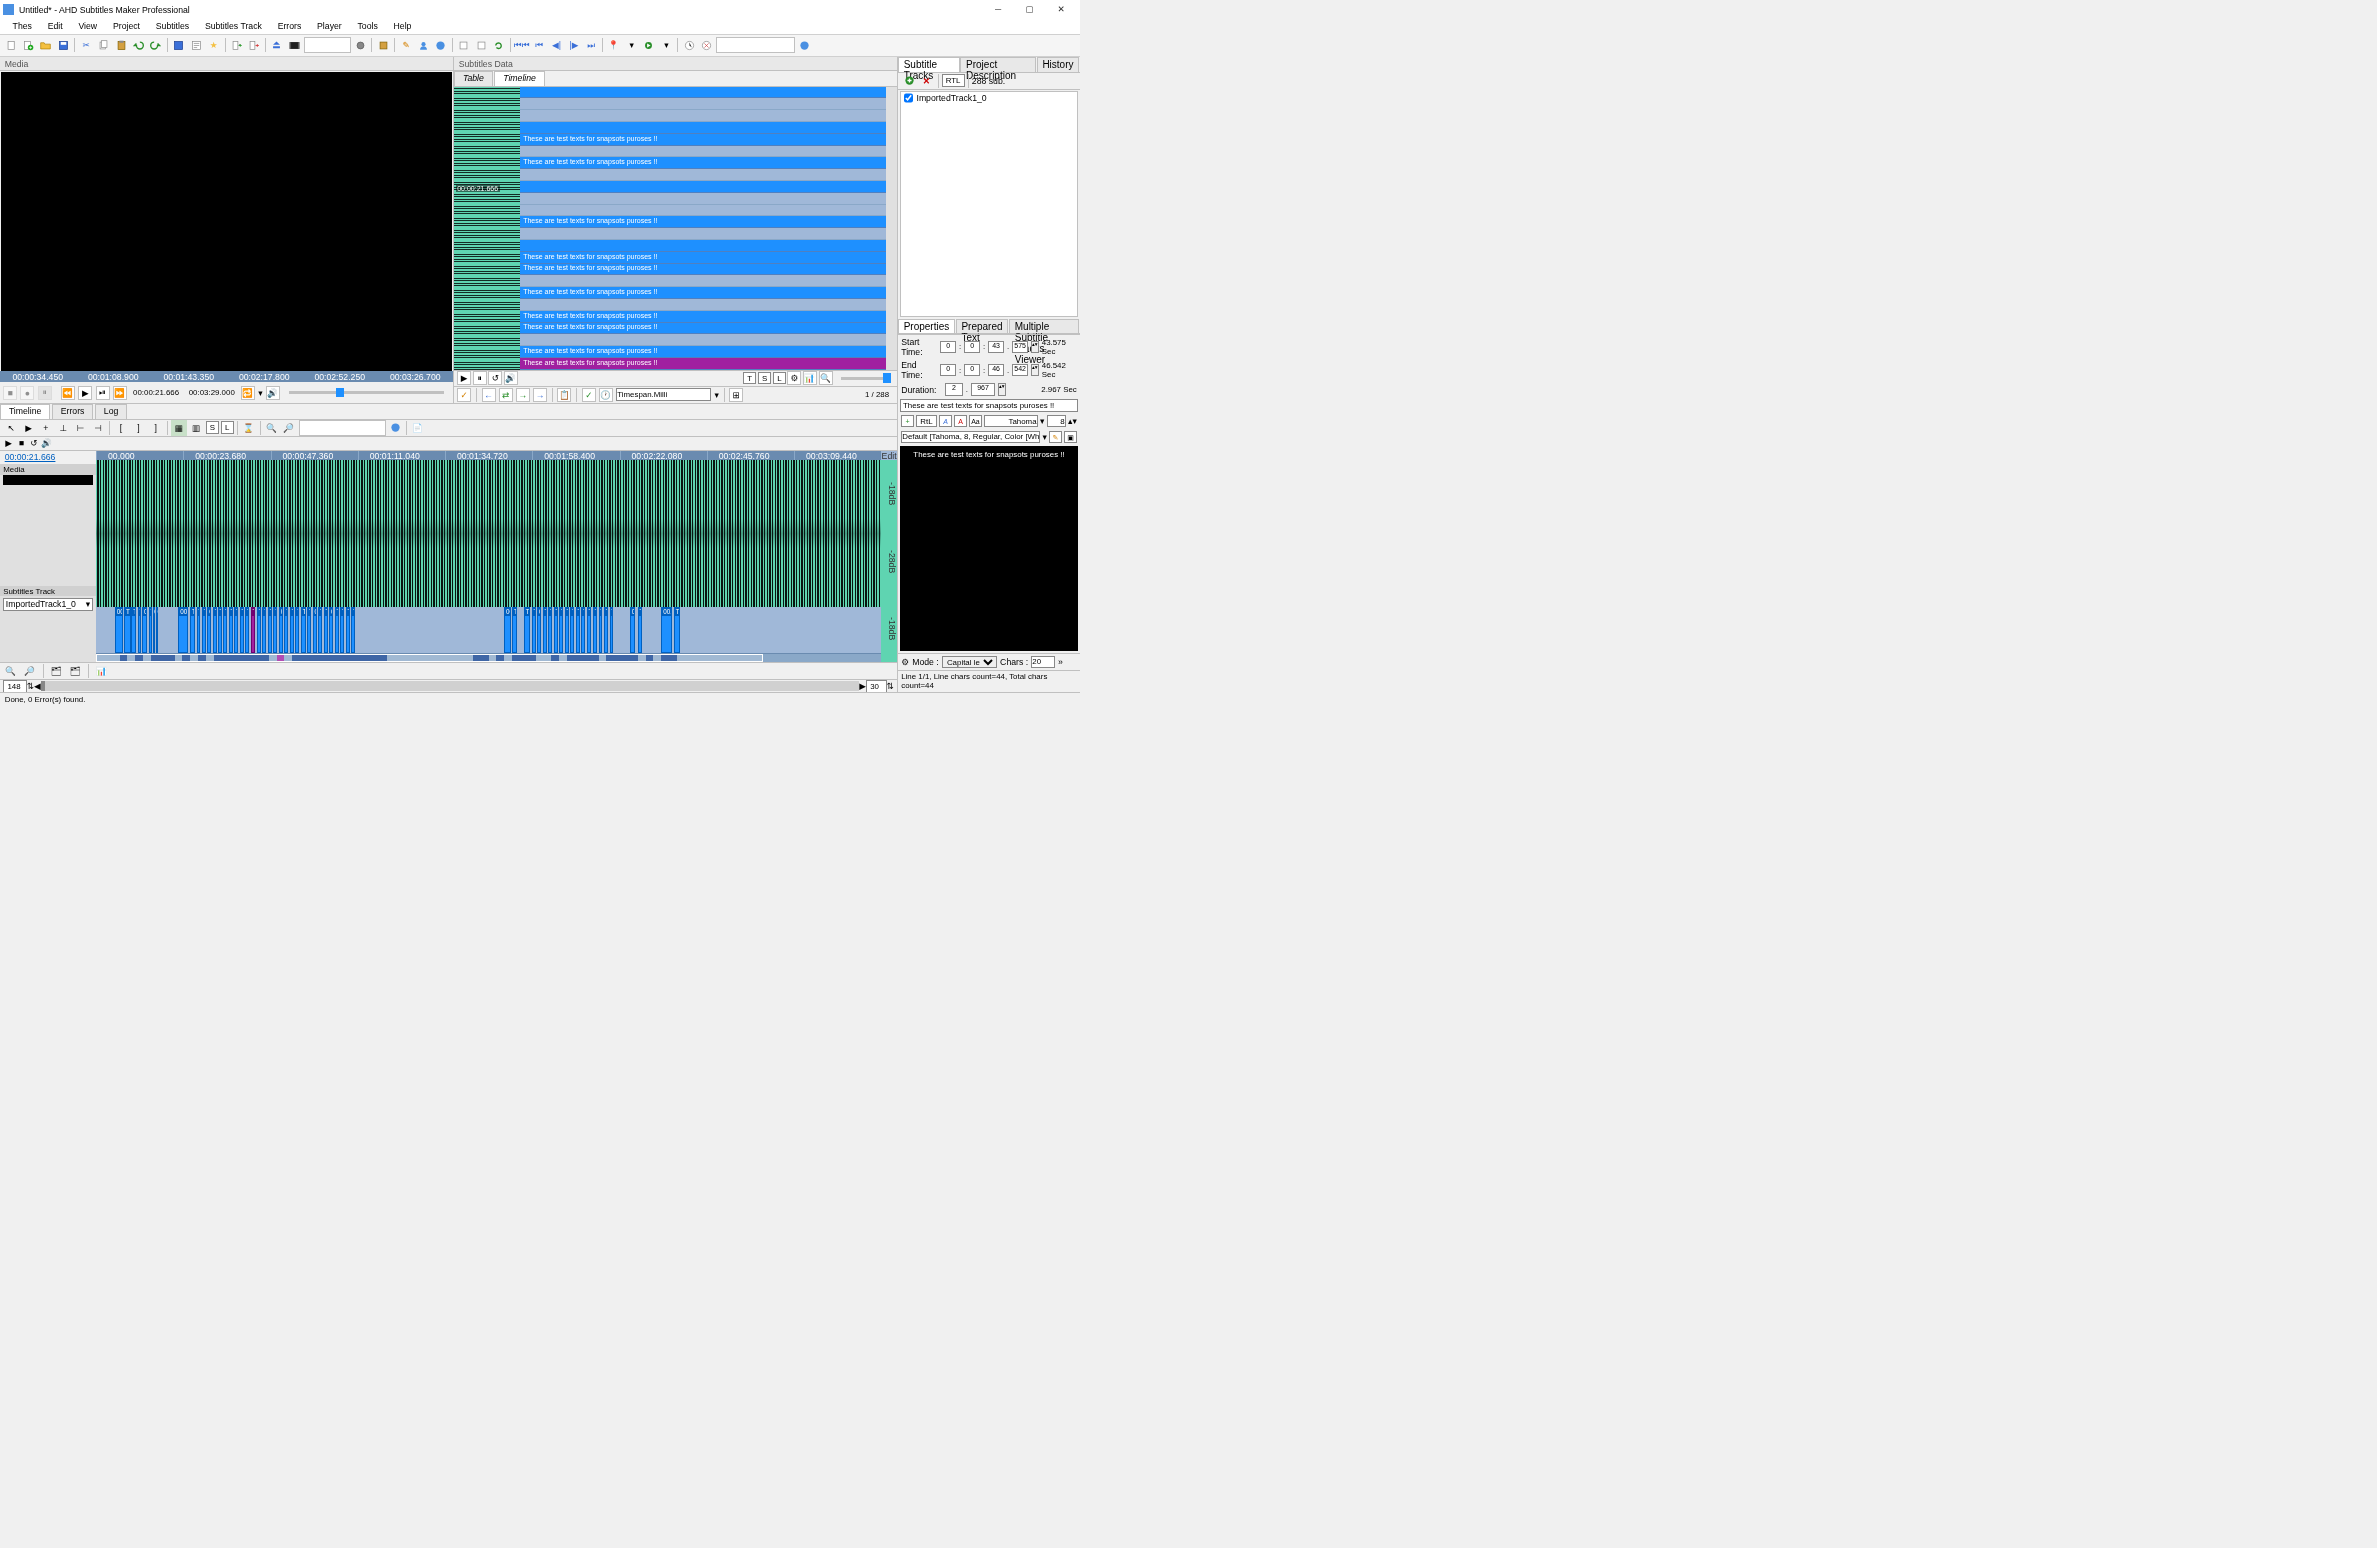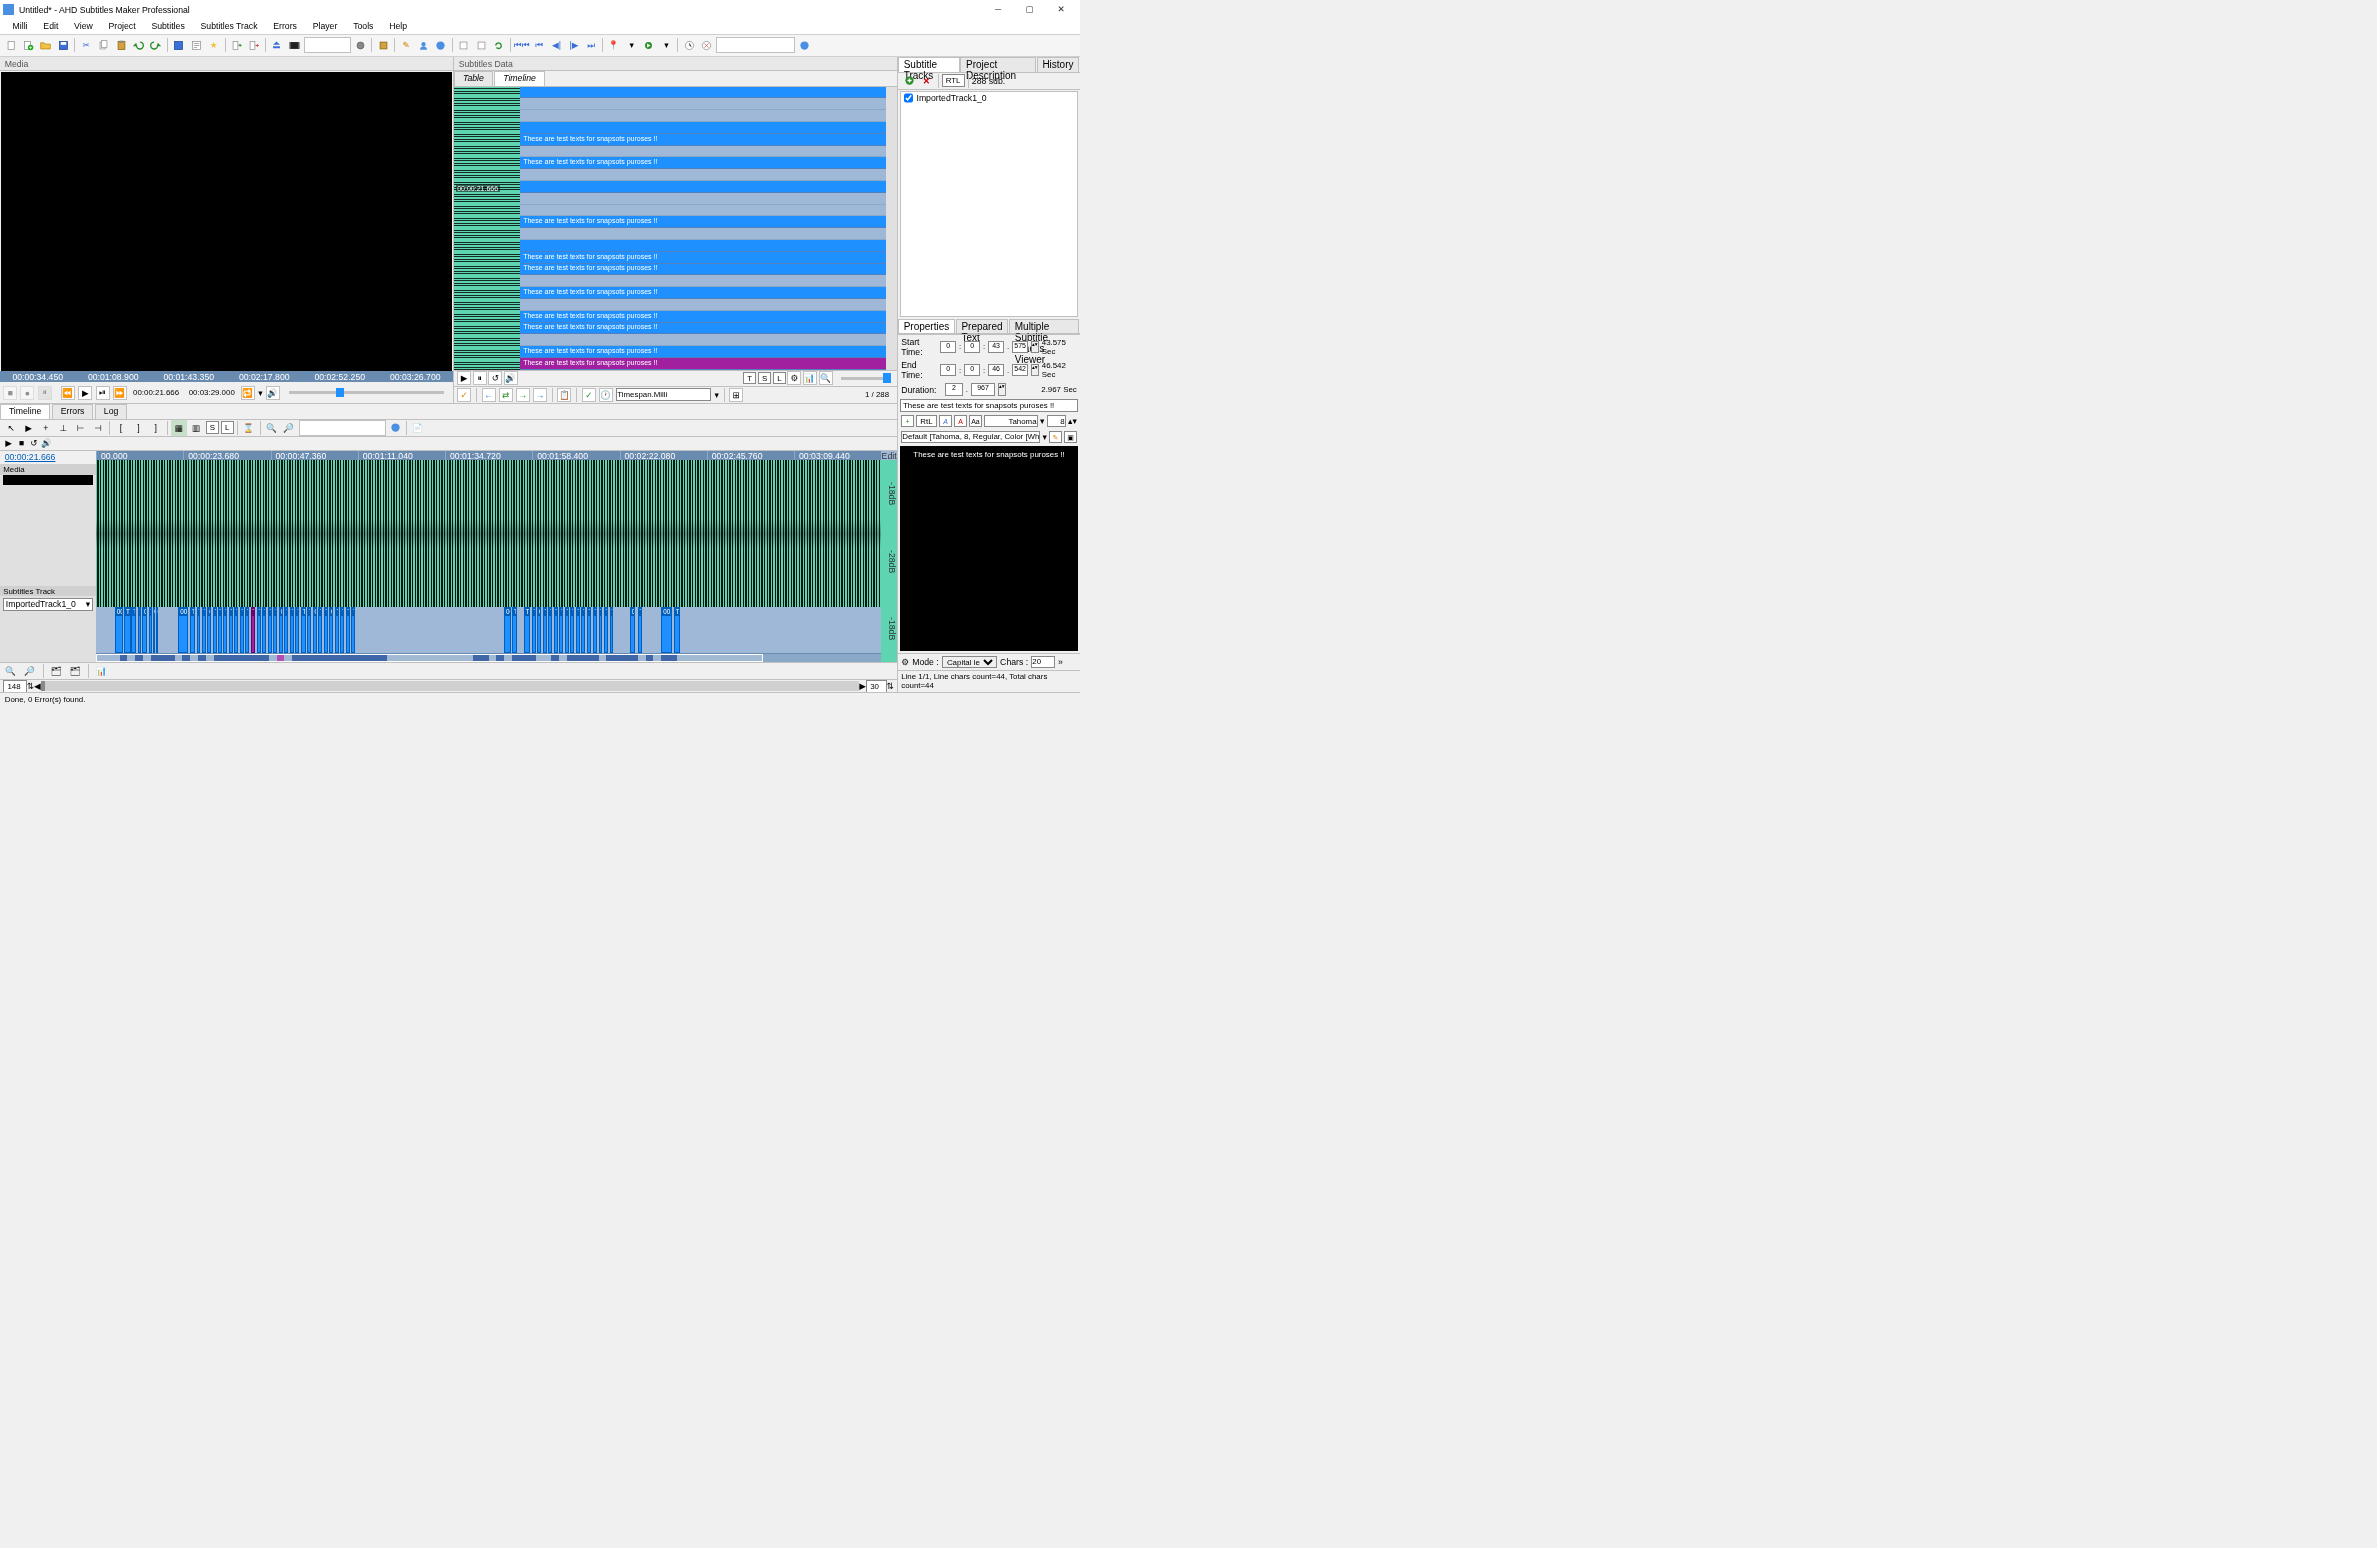--- a/index.html
+++ b/index.html
@@ -53,21 +53,21 @@
 .timeline-body { flex:1; display:flex; min-height:0; }
 .tl-left { width:96px; background:#e0e0e0; display:flex; flex-direction:column; }
 .tl-left .timecode { color:#0060c0; text-decoration:underline; padding:1.6px 4.7px; background:#f0f0f0; }
 .tl-left .media-label { background:#d0d0d0; padding:0.8px 3.2px; font-size:7.9px; }
 .tl-left .media-block { height:9.5px; background:#000; margin:0.8px 3.2px; }
 .tl-left .spacer { flex:1; }
 .tl-left .strack-label { background:#d0d0d0; padding:0.8px 3.2px; font-size:7.9px; }
 .tl-left .strack-select { margin:1.6px 3.2px; height:12.6px; border:0.8px solid #888; background:#fff; font-size:7.9px; padding:0 1.6px; display:flex; align-items:center; justify-content:space-between; }
 .tl-main { flex:1; display:flex; flex-direction:column; min-width:0; background:#a0b8d8; position:relative; }
 .tl-ruler { height:9.5px; background:#6a8bb0; display:flex; color:#fff; font-size:7px; overflow:hidden; }
-.tl-ruler span { flex:1; text-align:left; padding-left:4px; border-left:0.8px solid #8aa8c8; }
+.tl-ruler span { flex:1; text-align:left; padding-left:11px; border-left:0.8px solid #8aa8c8; }
 .tl-wave { flex:1; background:#5fd4b1; position:relative; overflow:hidden; }
 .tl-wave::before { content:""; position:absolute; inset:0; background: repeating-linear-gradient(90deg, transparent 0, transparent 0.8px, #000 0.8px, #000 1.6px), linear-gradient(180deg, transparent 40%, rgba(0,0,0,0.3) 50%, transparent 60%); opacity:0.9; }
 .tl-wave .playhead { position:absolute; left:71px; top:0; bottom:0; width:0.8px; background:#000; z-index:5; }
 .tl-subs { height:46px; background:#a0b8d8; position:relative; }
 .tl-sub-block { position:absolute; top:0; bottom:0; background:#1e90ff; border:0.8px solid #0060c0; }
 .tl-sub-block .lbl { font-size:6.3px; color:#fff; background:#0060c0; display:block; height:7.9px; overflow:hidden; padding:0 0.8px; }
 .tl-sub-block.sel { background:#a020a0; border-color:#700070; }
 .tl-sub-block.sel .lbl { background:#700070; }
 .tl-overview { height:9.5px; background:#8aa8c8; position:relative; border-top:0.8px solid #6a8bb0; }
 .tl-overview .ov-block { position:absolute; top:1.6px; bottom:1.6px; background:#104090; }
@@ -109,21 +109,21 @@
 
 <div class="titlebar">
   <div class="ticon"></div>
   <div class="title">Untitled* - AHD Subtitles Maker Professional</div>
   <div class="winbtn">─</div>
   <div class="winbtn">▢</div>
   <div class="winbtn">✕</div>
 </div>
 
 <div class="menubar" id="menubar">
-    <span>Milli</span>
+    <span>Thes</span>
     <span>Edit</span>
     <span>View</span>
     <span>Project</span>
     <span>Subtitles</span>
     <span>Subtitles Track</span>
     <span>Errors</span>
     <span>Player</span>
     <span>Tools</span>
     <span>Help</span>
   </div>

